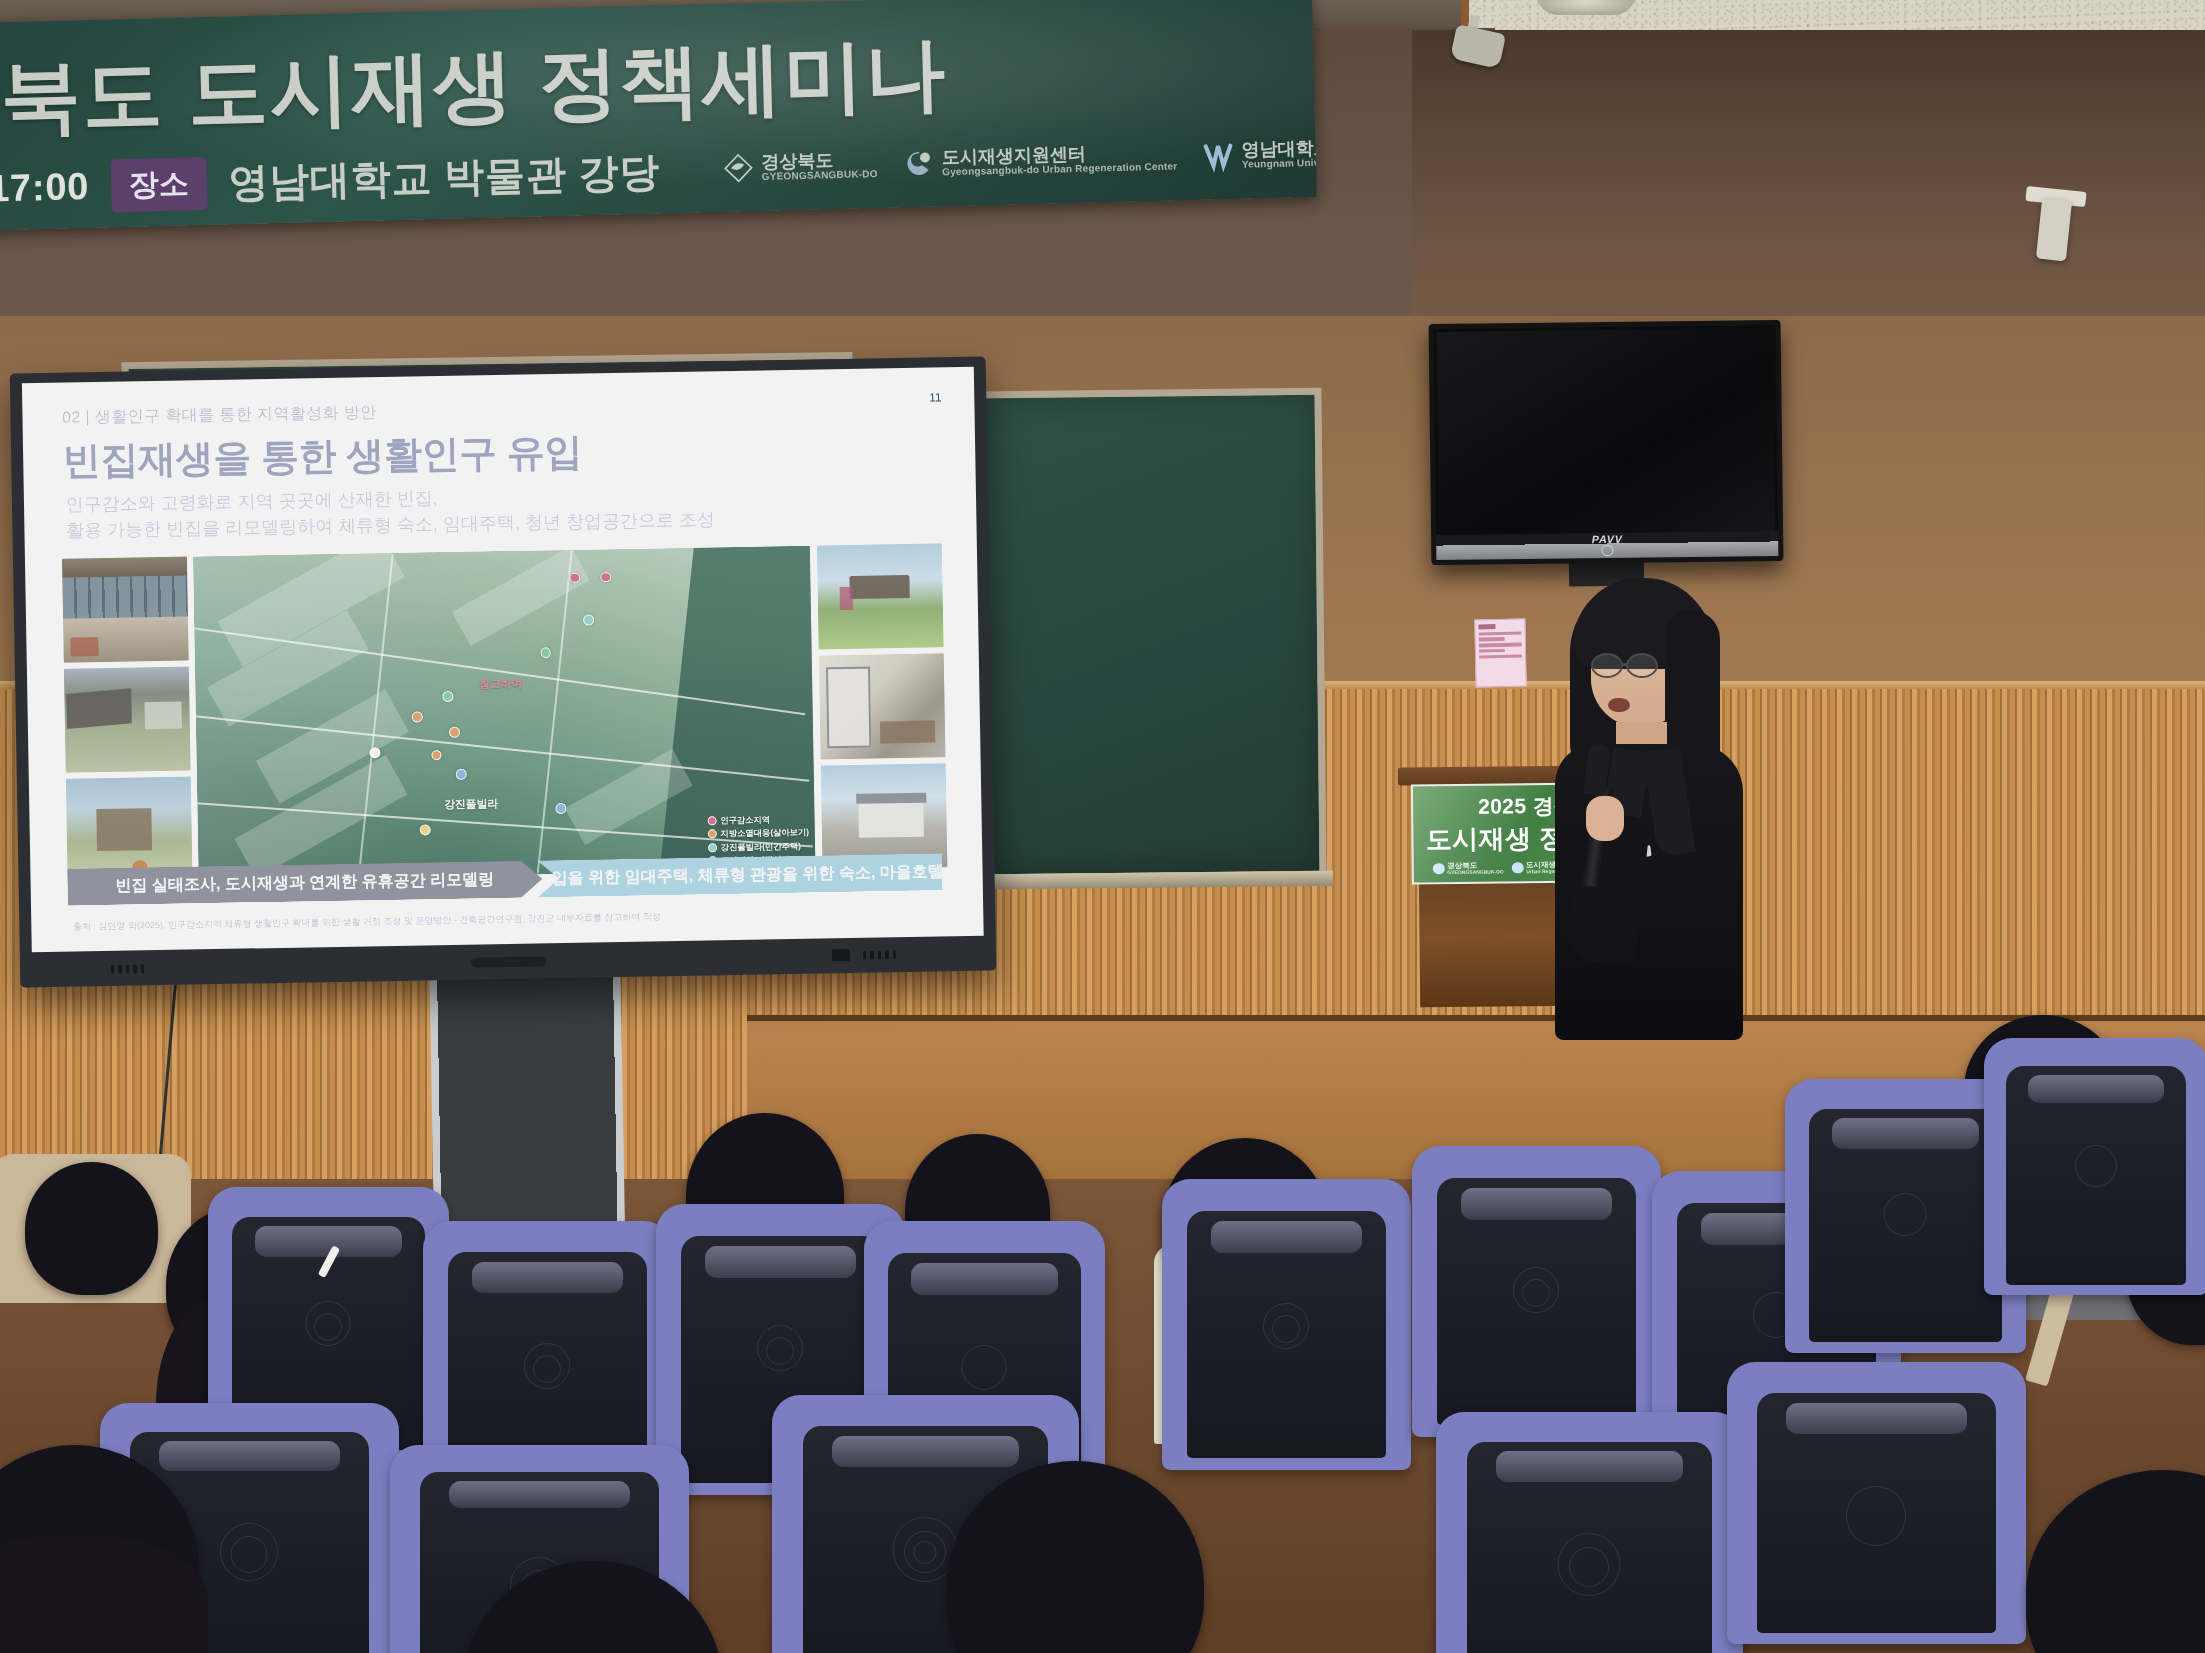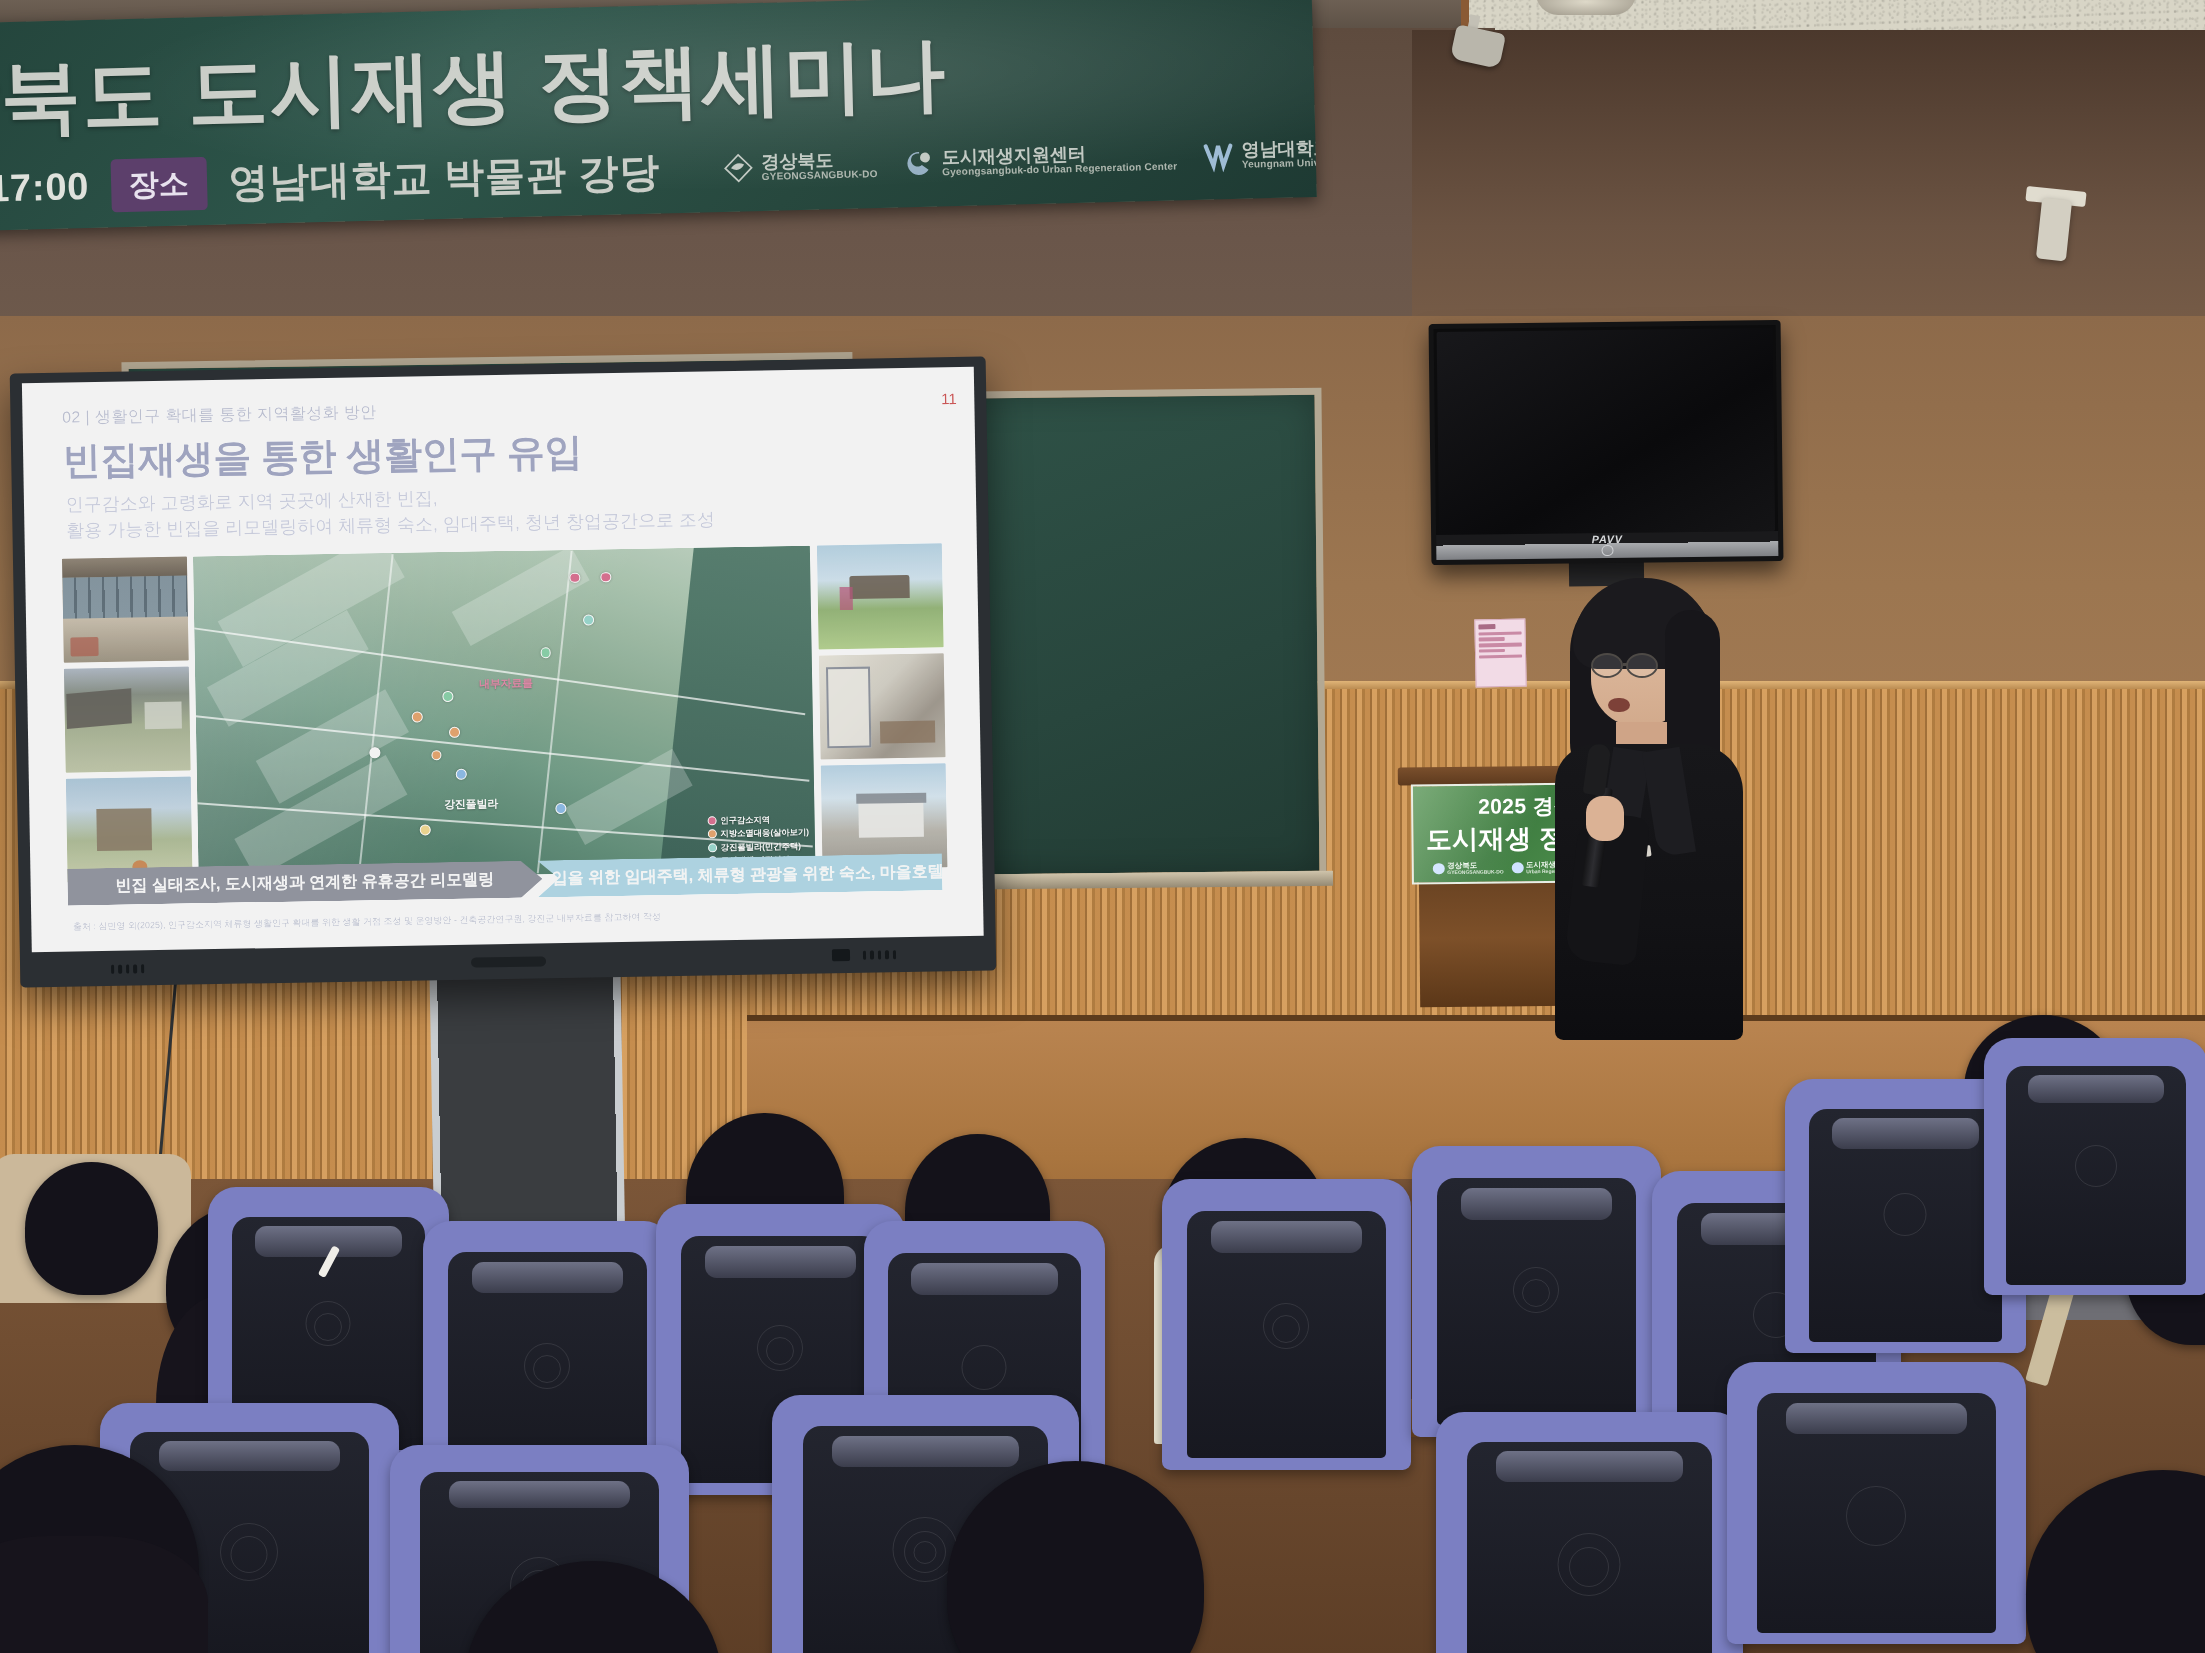--- a/index.html
+++ b/index.html
@@ -232,22 +232,22 @@
   .slide {
     position:relative; width:100%; height:100%;
     background:#ffffff; overflow:hidden;
     filter:brightness(1.04) saturate(.72) contrast(.9);
   }
   .slide-eyebrow {
     position:absolute; left:40px; top:25px;
     font-size:16px; color:#b9bed6; letter-spacing:0.4px; white-space:nowrap;
   }
   .slide-page {
-    position:absolute; right:18px; top:23px;
-    font-size:15px; color:#ef4444;
+    position:absolute; right:33px; top:23px;
+    font-size:12px; color:#0c4a6e;
   }
   .slide-title {
     position:absolute; left:40px; top:53px;
     font-size:38px; font-weight:bold; color:#9aa1c9; letter-spacing:-0.4px;
     white-space:nowrap;
   }
   .slide-body {
     position:absolute; left:42px; top:110px;
     font-size:18px; line-height:1.42; color:#c6cbe2; white-space:nowrap;
   }
@@ -708,21 +708,21 @@
           <span class="pin" style="left:56%; top:30%; background:#6ed29a;"></span>
           <span class="pin" style="left:40%; top:43%; background:#6ed29a;"></span>
           <span class="pin" style="left:35%; top:49%; background:#ff9a4d;"></span>
           <span class="pin" style="left:41%; top:54%; background:#ff9a4d;"></span>
           <span class="pin" style="left:38%; top:61%; background:#ff9a4d;"></span>
           <span class="pin" style="left:28%; top:60%; background:#ffffff;"></span>
           <span class="pin" style="left:42%; top:67%; background:#78b8ff;"></span>
           <span class="pin" style="left:58%; top:78%; background:#78b8ff;"></span>
           <span class="pin" style="left:36%; top:84%; background:#ffd36e;"></span>
 
-          <span class="vlabel pinkish" style="left:46%; top:39%;">내부자료를</span>
+          <span class="vlabel pinkish" style="left:46%; top:39%;">참고하여</span>
           <span class="vlabel whitish" style="left:40%; top:76%;">강진풀빌라</span>
 
           <div class="legend">
             <div class="legend-row">
               <span class="legend-dot" style="background:#ff5f8d;"></span>
               <span class="legend-txt">인구감소지역</span>
             </div>
             <div class="legend-row">
               <span class="legend-dot" style="background:#ff9a4d;"></span>
               <span class="legend-txt">지방소멸대응(살아보기)</span>

